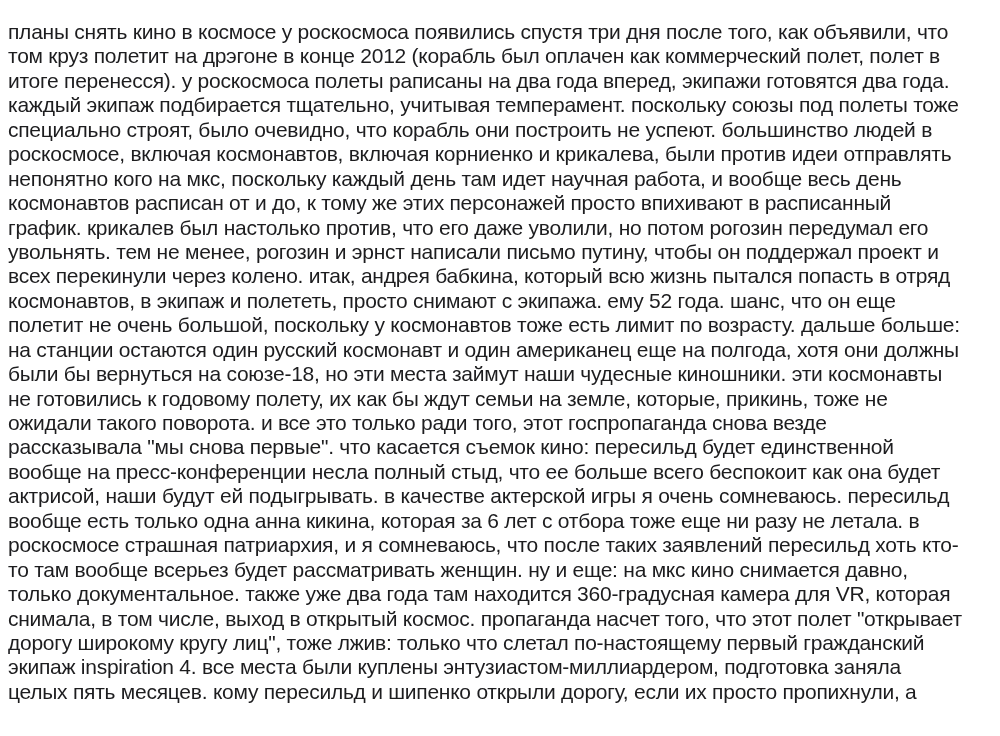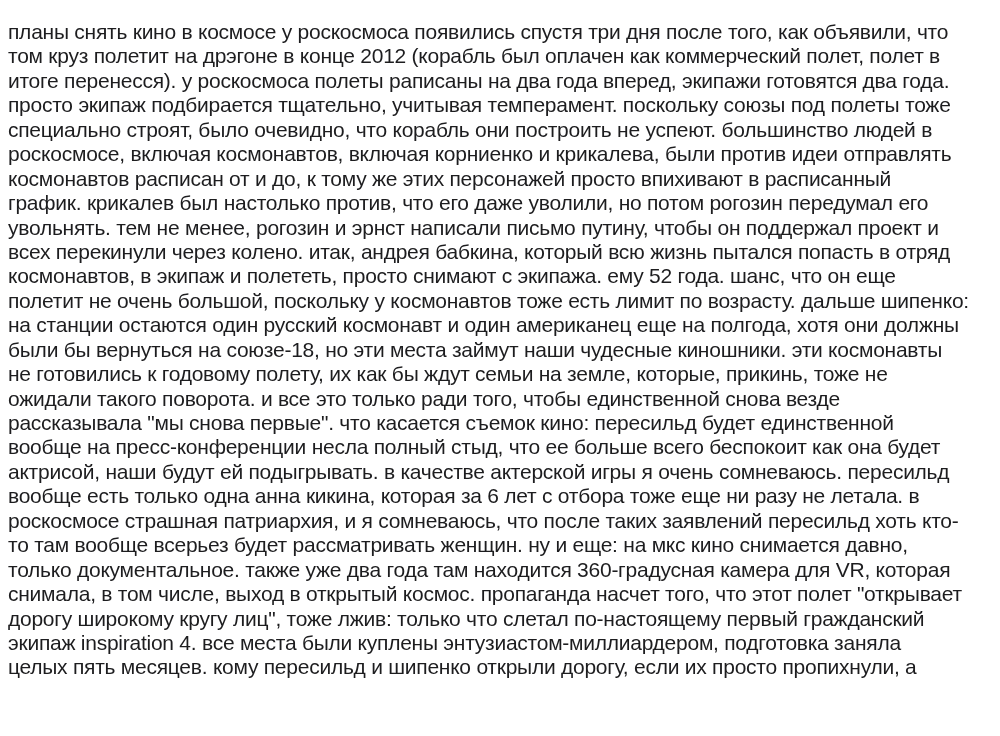--- a/index.html
+++ b/index.html
@@ -28,33 +28,34 @@
     height: 24.45px;
   }
 </style>
 </head>
 <body>
 
 <div class="post">
   <div class="line">планы снять кино в космосе у роскосмоса появились спустя три дня после того, как объявили, что</div>
   <div class="line">том круз полетит на дрэгоне в конце 2012 (корабль был оплачен как коммерческий полет, полет в</div>
   <div class="line">итоге перенесся). у роскосмоса полеты раписаны на два года вперед, экипажи готовятся два года.</div>
-  <div class="line">просто экипаж подбирается тщательно, учитывая темперамент. поскольку союзы под полеты тоже</div>
+  <div class="line">каждый экипаж подбирается тщательно, учитывая темперамент. поскольку союзы под полеты тоже</div>
   <div class="line">специально строят, было очевидно, что корабль они построить не успеют. большинство людей в</div>
   <div class="line">роскосмосе, включая космонавтов, включая корниенко и крикалева, были против идеи отправлять</div>
+  <div class="line">непонятно кого на мкс, поскольку каждый день там идет научная работа, и вообще весь день</div>
   <div class="line">космонавтов расписан от и до, к тому же этих персонажей просто впихивают в расписанный</div>
   <div class="line">график. крикалев был настолько против, что его даже уволили, но потом рогозин передумал его</div>
   <div class="line">увольнять. тем не менее, рогозин и эрнст написали письмо путину, чтобы он поддержал проект и</div>
   <div class="line">всех перекинули через колено. итак, андрея бабкина, который всю жизнь пытался попасть в отряд</div>
   <div class="line">космонавтов, в экипаж и полететь, просто снимают с экипажа. ему 52 года. шанс, что он еще</div>
-  <div class="line">полетит не очень большой, поскольку у космонавтов тоже есть лимит по возрасту. дальше шипенко:</div>
+  <div class="line">полетит не очень большой, поскольку у космонавтов тоже есть лимит по возрасту. дальше больше:</div>
   <div class="line">на станции остаются один русский космонавт и один американец еще на полгода, хотя они должны</div>
   <div class="line">были бы вернуться на союзе-18, но эти места займут наши чудесные киношники. эти космонавты</div>
   <div class="line">не готовились к годовому полету, их как бы ждут семьи на земле, которые, прикинь, тоже не</div>
-  <div class="line">ожидали такого поворота. и все это только ради того, чтобы единственной снова везде</div>
+  <div class="line">ожидали такого поворота. и все это только ради того, этот госпропаганда снова везде</div>
   <div class="line">рассказывала "мы снова первые". что касается съемок кино: пересильд будет единственной</div>
   <div class="line">вообще на пресс-конференции несла полный стыд, что ее больше всего беспокоит как она будет</div>
   <div class="line">актрисой, наши будут ей подыгрывать. в качестве актерской игры я очень сомневаюсь. пересильд</div>
   <div class="line">вообще есть только одна анна кикина, которая за 6 лет с отбора тоже еще ни разу не летала. в</div>
   <div class="line">роскосмосе страшная патриархия, и я сомневаюсь, что после таких заявлений пересильд хоть кто-</div>
   <div class="line">то там вообще всерьез будет рассматривать женщин. ну и еще: на мкс кино снимается давно,</div>
   <div class="line">только документальное. также уже два года там находится 360-градусная камера для VR, которая</div>
   <div class="line">снимала, в том числе, выход в открытый космос. пропаганда насчет того, что этот полет "открывает</div>
   <div class="line">дорогу широкому кругу лиц", тоже лжив: только что слетал по-настоящему первый гражданский</div>
   <div class="line">экипаж inspiration 4. все места были куплены энтузиастом-миллиардером, подготовка заняла</div>

